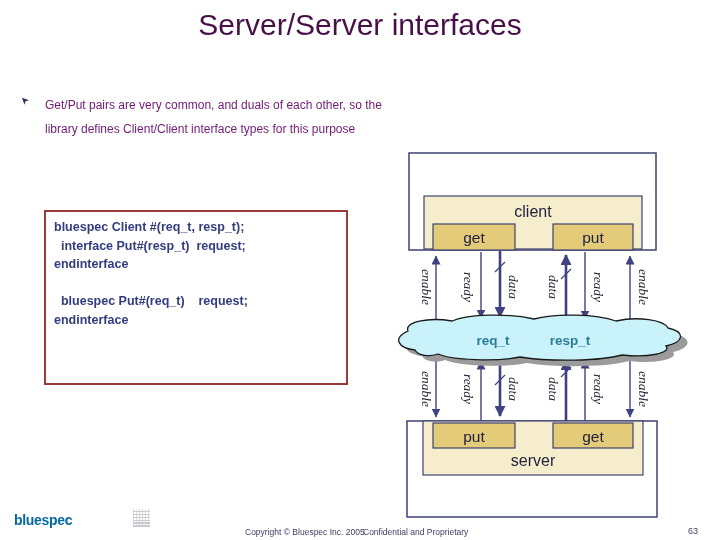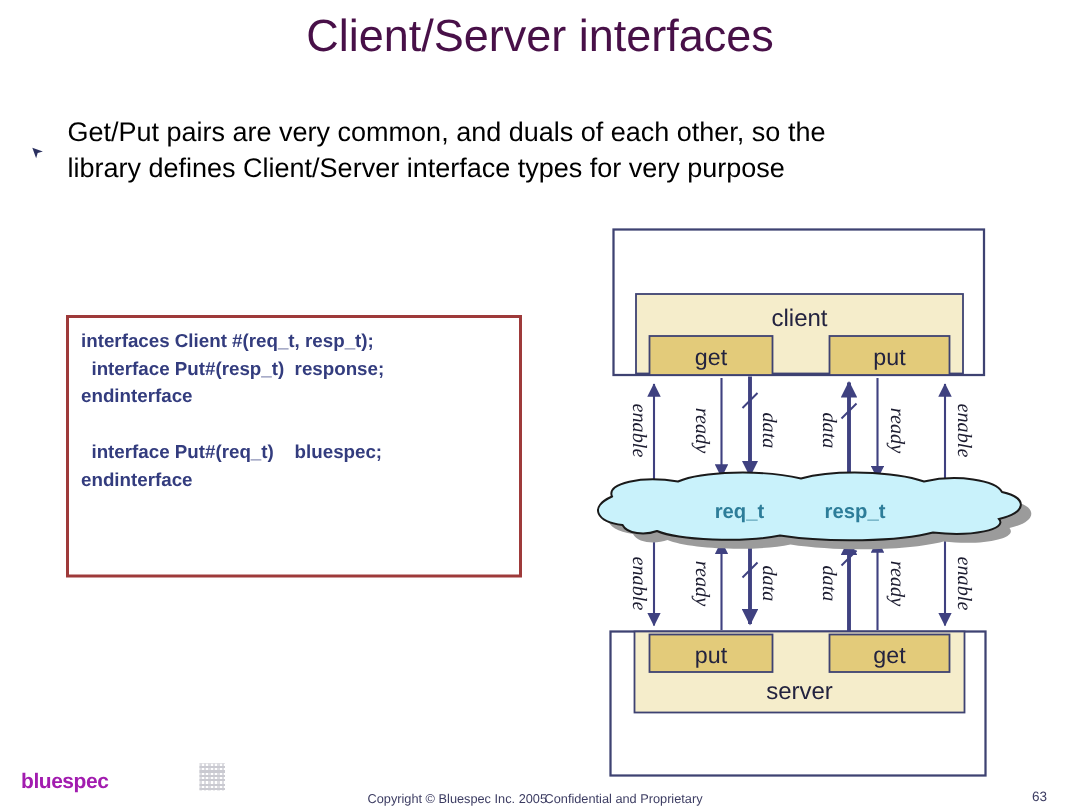--- a/index.html
+++ b/index.html
@@ -9,70 +9,70 @@
   }
   .title{
     position:absolute;top:8px;left:0;width:720px;text-align:center;
     font-size:30px;color:#481048;letter-spacing:0px;
   }
   .bullet-marker{
     position:absolute;left:20px;top:95px;font-size:10px;color:#2b3160;
     transform:rotate(-135deg);
   }
   .body-text{
-    position:absolute;left:45px;top:76px;font-size:18px;line-height:24px;
-    color:#000000;
+    position:absolute;left:45px;top:93px;font-size:12px;line-height:24px;
+    color:#701a75;
   }
   .code-box{
     position:absolute;left:44px;top:210px;width:304px;height:175px;
     border:2px solid #9e3a3a;box-sizing:border-box;background:#ffffff;
     padding:6px 0 0 8px;
   }
   .code-line{
     white-space:pre;font-weight:bold;font-size:12.5px;line-height:18.6px;
     min-height:18.6px;color:#333c7e;font-family:"Liberation Sans",sans-serif;
   }
   .diagram-svg{position:absolute;left:0;top:0;}
   .box-label{font-family:"Liberation Sans",sans-serif;fill:#23233f;}
   .cloud-label{font-family:"Liberation Sans",sans-serif;font-weight:bold;fill:#2d7d99;}
   .sig-label{font-family:"Liberation Serif",serif;font-style:italic;fill:#1c1c30;}
   .logo-text{
     position:absolute;left:14px;top:512px;font-size:14px;font-weight:bold;
-    color:#a21caf;letter-spacing:-0.3px;text-align:right;
+    color:#0369a1;letter-spacing:-0.3px;text-align:right;
   }
   .logo-pixels{
     position:absolute;left:133px;top:509px;width:17px;height:18px;opacity:.75;
     background:
       repeating-linear-gradient(0deg,#b9b9c2 0 1.5px,transparent 1.5px 3px),
       repeating-linear-gradient(90deg,#cfcfd6 0 1.5px,transparent 1.5px 3px);
   }
   .footer-text{position:absolute;top:527px;font-size:8.5px;color:#3c3c62;}
   .copyright{left:245px;}
   .confidential{left:363px;}
   .page-number{position:absolute;left:688px;top:526px;font-size:9px;color:#3c3c62;}
 </style>
 </head>
 <body>
 
 <div class="slide">
 
-  <div class="title">Client/Server interfaces</div>
+  <div class="title">Server/Server interfaces</div>
 
   <div class="bullet-marker">➤</div>
   <div class="body-text">
     <div>Get/Put pairs are very common, and duals of each other, so the</div>
-    <div>library defines Client/Server interface types for very purpose</div>
+    <div>library defines Client/Client interface types for this purpose</div>
   </div>
 
   <div class="code-box">
-    <div class="code-line">interfaces Client #(req_t, resp_t);</div>
-    <div class="code-line">  interface Put#(resp_t)  response;</div>
+    <div class="code-line">bluespec Client #(req_t, resp_t);</div>
+    <div class="code-line">  interface Put#(resp_t)  request;</div>
     <div class="code-line">endinterface</div>
     <div class="code-line"></div>
-    <div class="code-line">  interface Put#(req_t)    bluespec;</div>
+    <div class="code-line">  bluespec Put#(req_t)    request;</div>
     <div class="code-line">endinterface</div>
   </div>
 
   <svg class="diagram-svg" width="720" height="540" viewBox="0 0 720 540">
     <defs>
       <marker id="ah-thin" markerUnits="userSpaceOnUse" markerWidth="10" markerHeight="9" refX="8.5" refY="4.5" orient="auto">
         <path d="M0,0 L9,4.5 L0,9 Z" fill="#3f4180"></path>
       </marker>
       <marker id="ah-thick" markerUnits="userSpaceOnUse" markerWidth="12" markerHeight="11" refX="10" refY="5.5" orient="auto">
         <path d="M0,0 L11,5.5 L0,11 Z" fill="#3f4180"></path>

